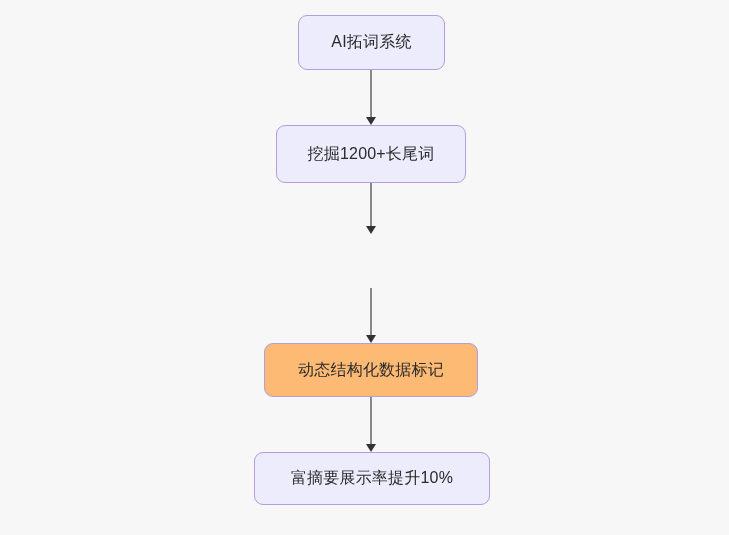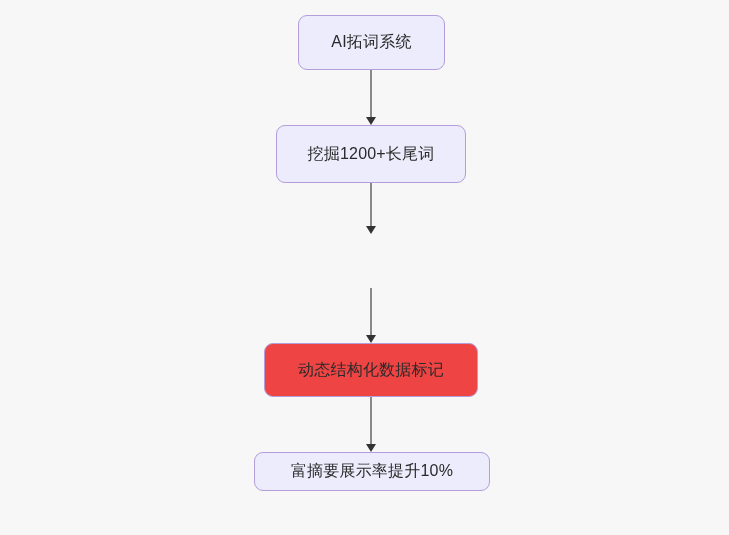--- a/index.html
+++ b/index.html
@@ -77,19 +77,19 @@
     <div class="edge" style="left: 370px; top: 397px; width: 2px; height: 55px;">
       <div class="edge-line" style="height: 48px; background: rgb(136, 136, 136);"></div>
       <div class="edge-arrow" style="top: 47px; border-top-color: rgb(51, 51, 51);"></div>
     </div>
     <div class="node" style="left: 298px; top: 15px; width: 147px; height: 55px; background: rgb(236, 236, 252); border-color: rgb(179, 157, 219);">
       <span class="node-label" style="color: rgb(42, 42, 42);">AI拓词系统</span>
     </div>
     <div class="node" style="left: 276px; top: 125px; width: 190px; height: 58px; background: rgb(236, 236, 252); border-color: rgb(179, 157, 219);">
       <span class="node-label" style="color: rgb(42, 42, 42);">挖掘1200+长尾词</span>
     </div>
-    <div class="node" style="left: 264px; top: 343px; width: 214px; height: 54px; background: #ef4444; border-color: rgb(179, 157, 219);">
+    <div class="node" style="left: 264px; top: 343px; width: 214px; height: 54px; background: #fdba74; border-color: rgb(179, 157, 219);">
       <span class="node-label" style="color: rgb(42, 42, 42);">动态结构化数据标记</span>
     </div>
-    <div class="node" style="left: 254px; top: 452px; width: 236px; height: 39px; background: rgb(236, 236, 252); border-color: rgb(179, 157, 219);">
+    <div class="node" style="left: 254px; top: 452px; width: 236px; height: 53px; background: rgb(236, 236, 252); border-color: rgb(179, 157, 219);">
       <span class="node-label" style="color: rgb(42, 42, 42);">富摘要展示率提升10%</span>
     </div>
   </div>
 
 </body></html>

